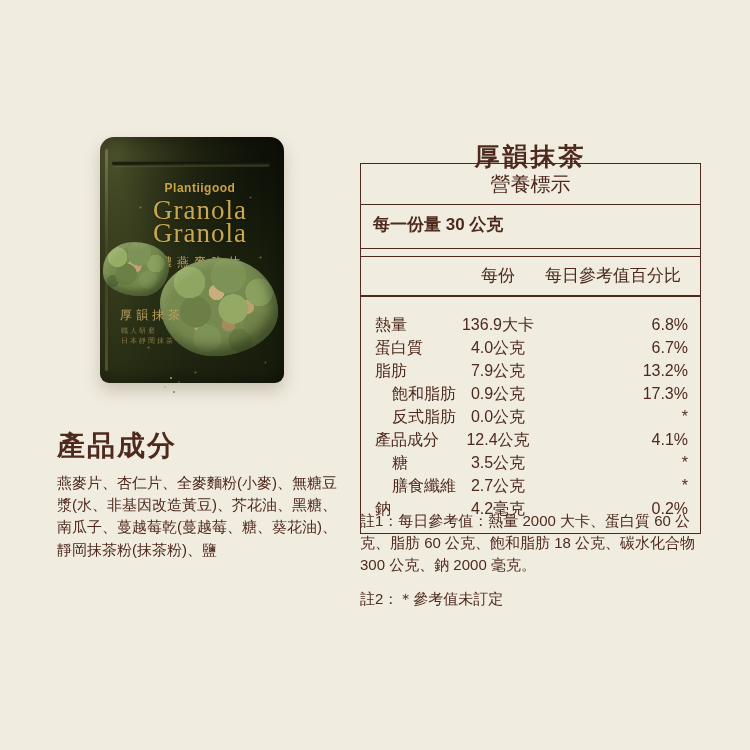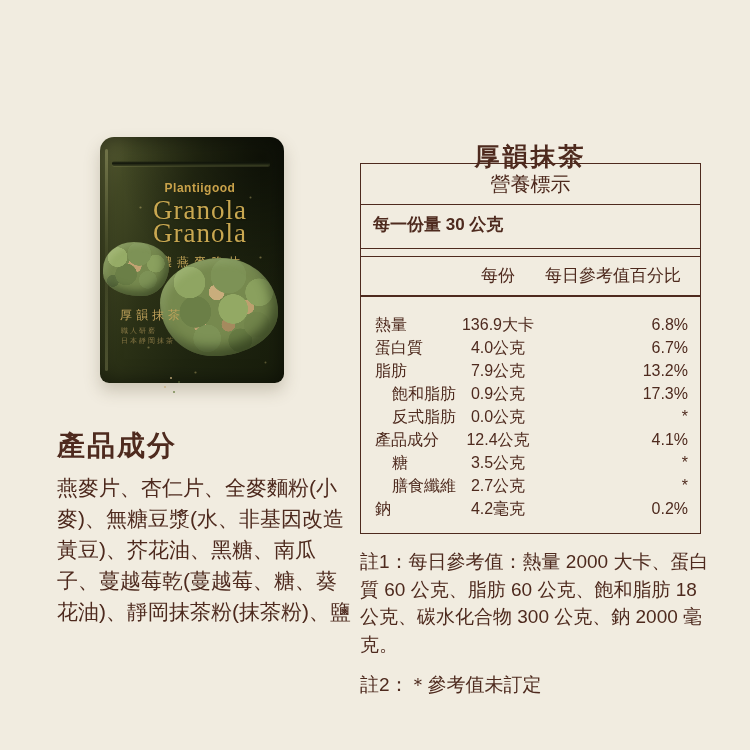--- a/index.html
+++ b/index.html
@@ -87,27 +87,27 @@
   .nt-cols{display:flex;font-size:17px;padding:7px 0 8px;border-bottom:2px solid #4e2a1e;align-items:baseline;}
   .nt-cols .c-spacer{width:97px;box-sizing:border-box;}
   .nt-cols .c-serv{width:80px;text-align:center;white-space:nowrap;}
   .nt-cols .c-dv{flex:1;text-align:center;padding-right:12px;white-space:nowrap;}
   .nt-rows{padding:18px 0 11px;}
   .nt-row{display:flex;align-items:baseline;height:23px;font-size:16px;}
   .nt-row .lbl{width:97px;box-sizing:border-box;padding-left:14px;white-space:nowrap;}
   .nt-row.sub .lbl{padding-left:31px;}
   .nt-row .val{width:80px;text-align:center;white-space:nowrap;}
   .nt-row .pct{flex:1;text-align:right;padding-right:12px;white-space:nowrap;}
-  .notes{position:absolute;left:360px;top:548px;width:353px;font-size:19px;line-height:1.45;}
+  .notes{position:absolute;left:360px;top:510px;width:353px;font-size:15px;line-height:1.45;}
   .notes p{margin:0;}
   .notes p + p{margin-top:13px;}
   
   .ingredients{position:absolute;left:57px;top:427px;width:294px;}
   .ingredients h3{margin:0 0 7px;font-family:"Liberation Serif",serif;font-size:28px;letter-spacing:2px;font-weight:bold;}
-  .ingredients p{margin:0;font-size:21px;line-height:1.48;}
+  .ingredients p{margin:0;font-size:15px;line-height:1.48;}
 </style>
 </head>
 <body>
 
 <div class="pouch">
   <div class="zipper"></div>
   <div class="sparkles"></div>
   <div class="pouch-inner">
     <div class="brand">Plantiigood</div>
     <div class="gc gc1">Granola</div>

